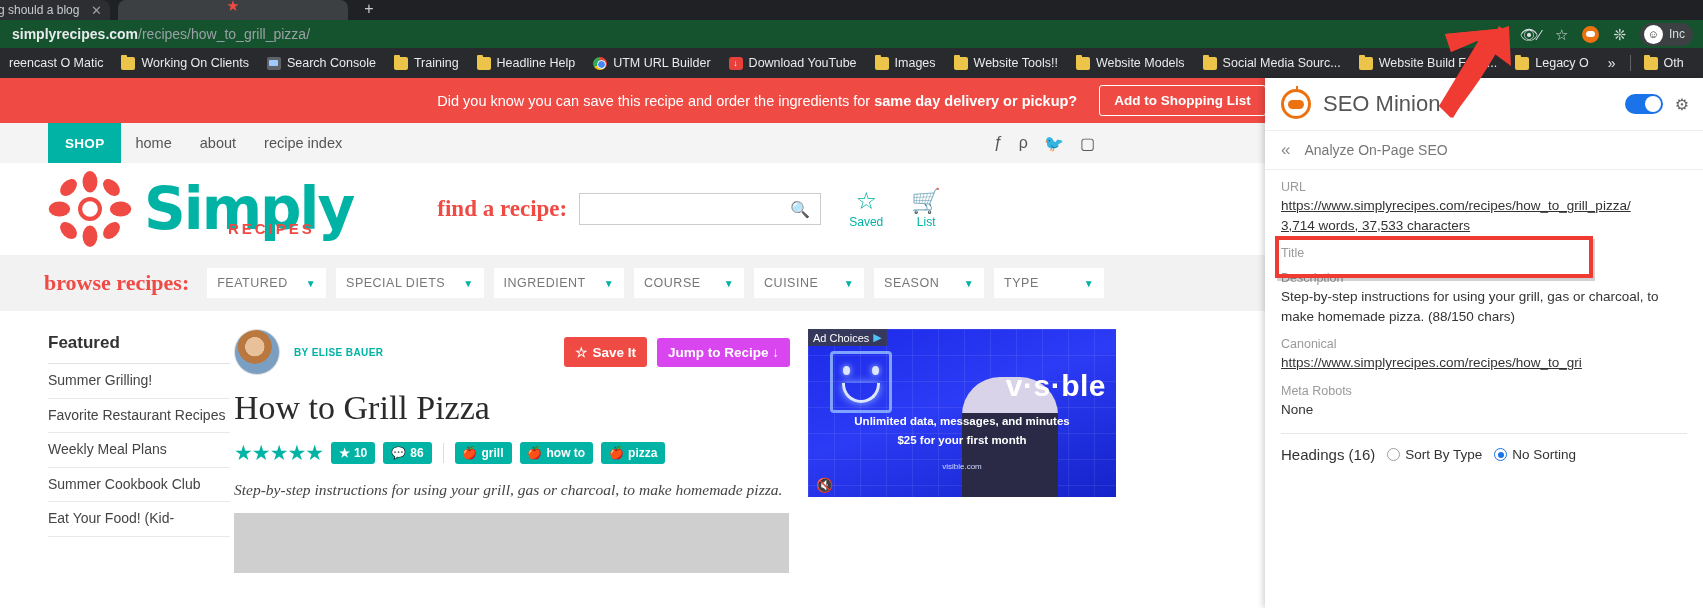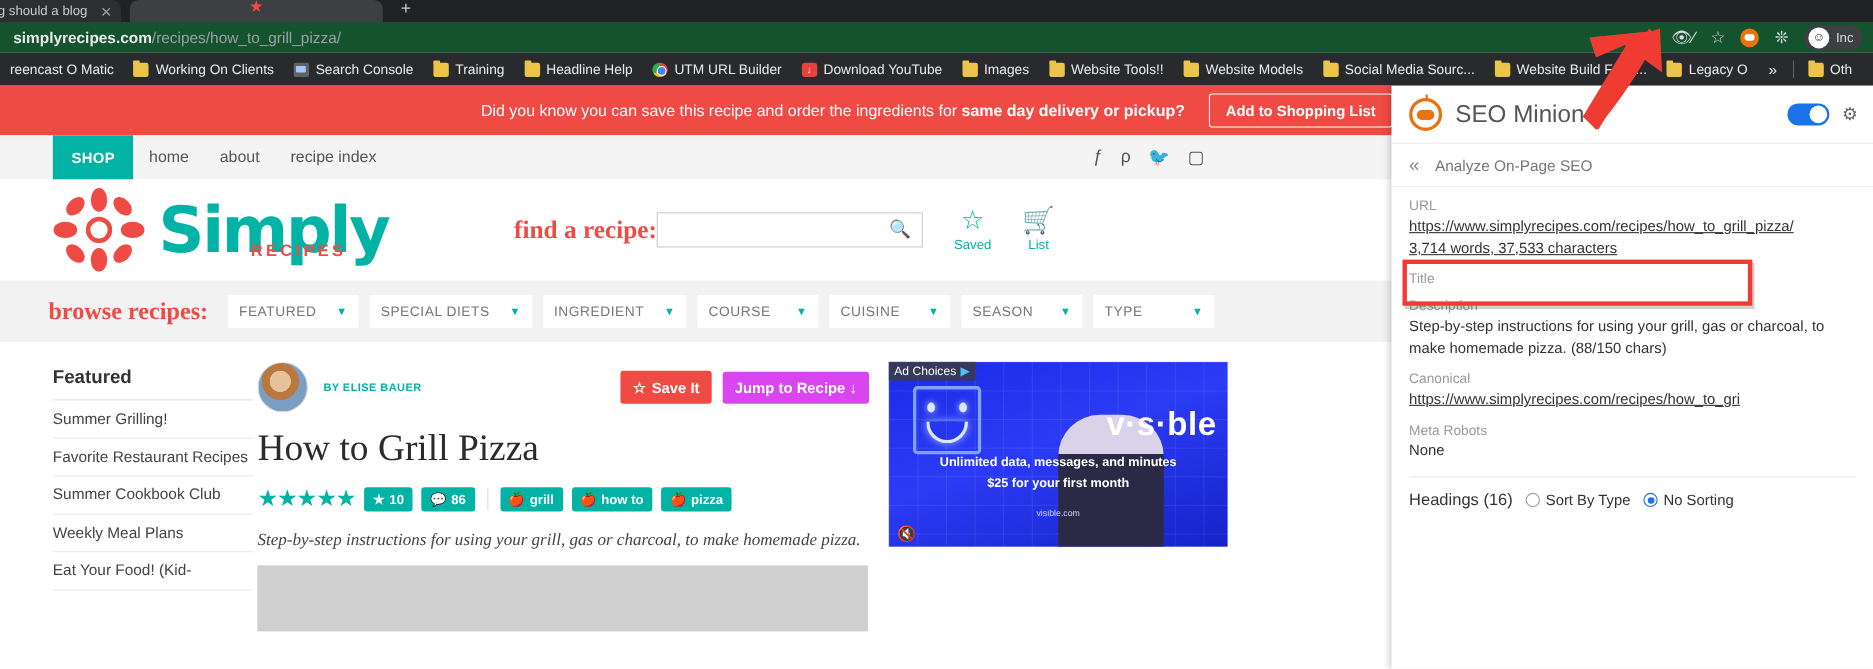--- a/index.html
+++ b/index.html
@@ -169,21 +169,21 @@
   .wordmark .simply {
     font-family: "DejaVu Sans", sans-serif;
     font-size: 58px; font-weight: bold; color: #00b3a4; letter-spacing:-2px;
   }
   .wordmark .recipes {
     position:absolute; left: 84px; bottom: 2px;
     font-size: 15px; font-weight: bold; color:#ef4a44; letter-spacing:3px;
   }
 
   .find-wrap {
-    margin-left: 114px; display:flex; align-items:center; 
+    margin-left: 84px; display:flex; align-items:center; gap: 12px;
   }
   .find-label {
     font-family: "Liberation Serif", serif;
     font-size: 23px; font-weight: bold; color:#ef4a44;
   }
   .search-field {
     width: 242px; height: 32px; border: 1px solid #ccc; background:#fff;
     display:flex; align-items:center; justify-content:flex-end; padding-right:10px;
   }
   .srch-ico { color:#00b3a4; font-size:16px; }
@@ -578,22 +578,22 @@
         <span class="caret">▼</span>
       </div>
     </div>
 
     <div class="body-cols">
 
       <div class="sidebar">
         <div class="sb-title">Featured</div>
         <div class="sb-item">Summer Grilling!</div>
         <div class="sb-item">Favorite Restaurant Recipes</div>
+        <div class="sb-item">Weekly Meal Plans</div>
         <div class="sb-item">Summer Cookbook Club</div>
-        <div class="sb-item">Weekly Meal Plans</div>
         <div class="sb-item">Eat Your Food! (Kid-</div>
       </div>
 
       <div class="article">
         <div class="byline-row">
           <div class="avatar"></div>
           <div class="byline">BY ELISE BAUER</div>
           <div class="btn-row">
             <div class="btn-save">
               <span>☆</span>

